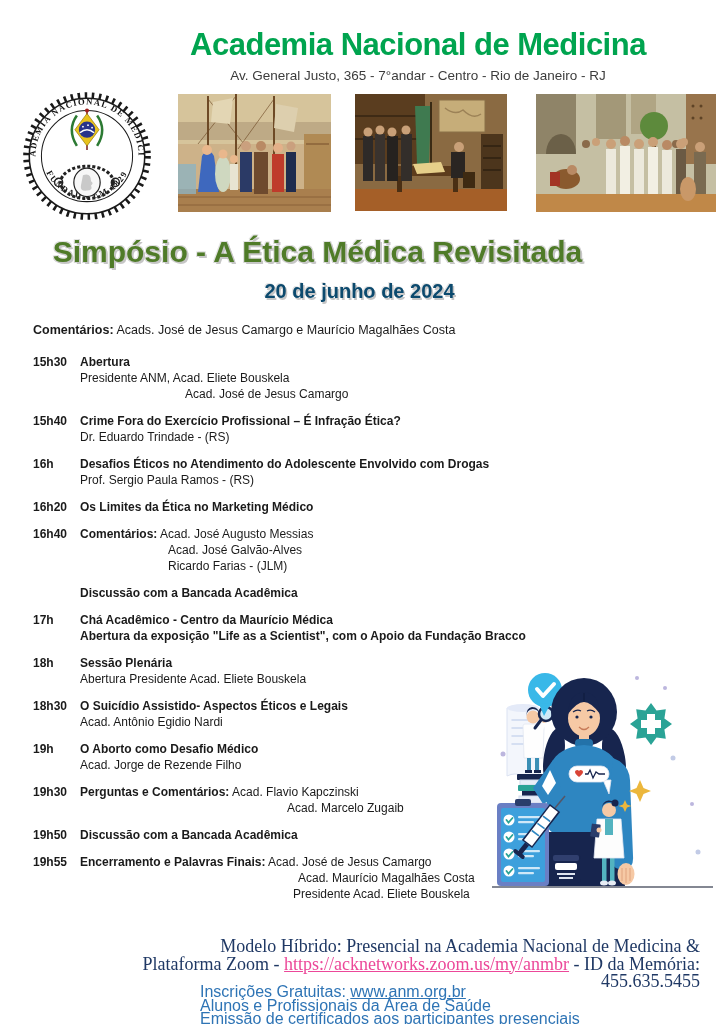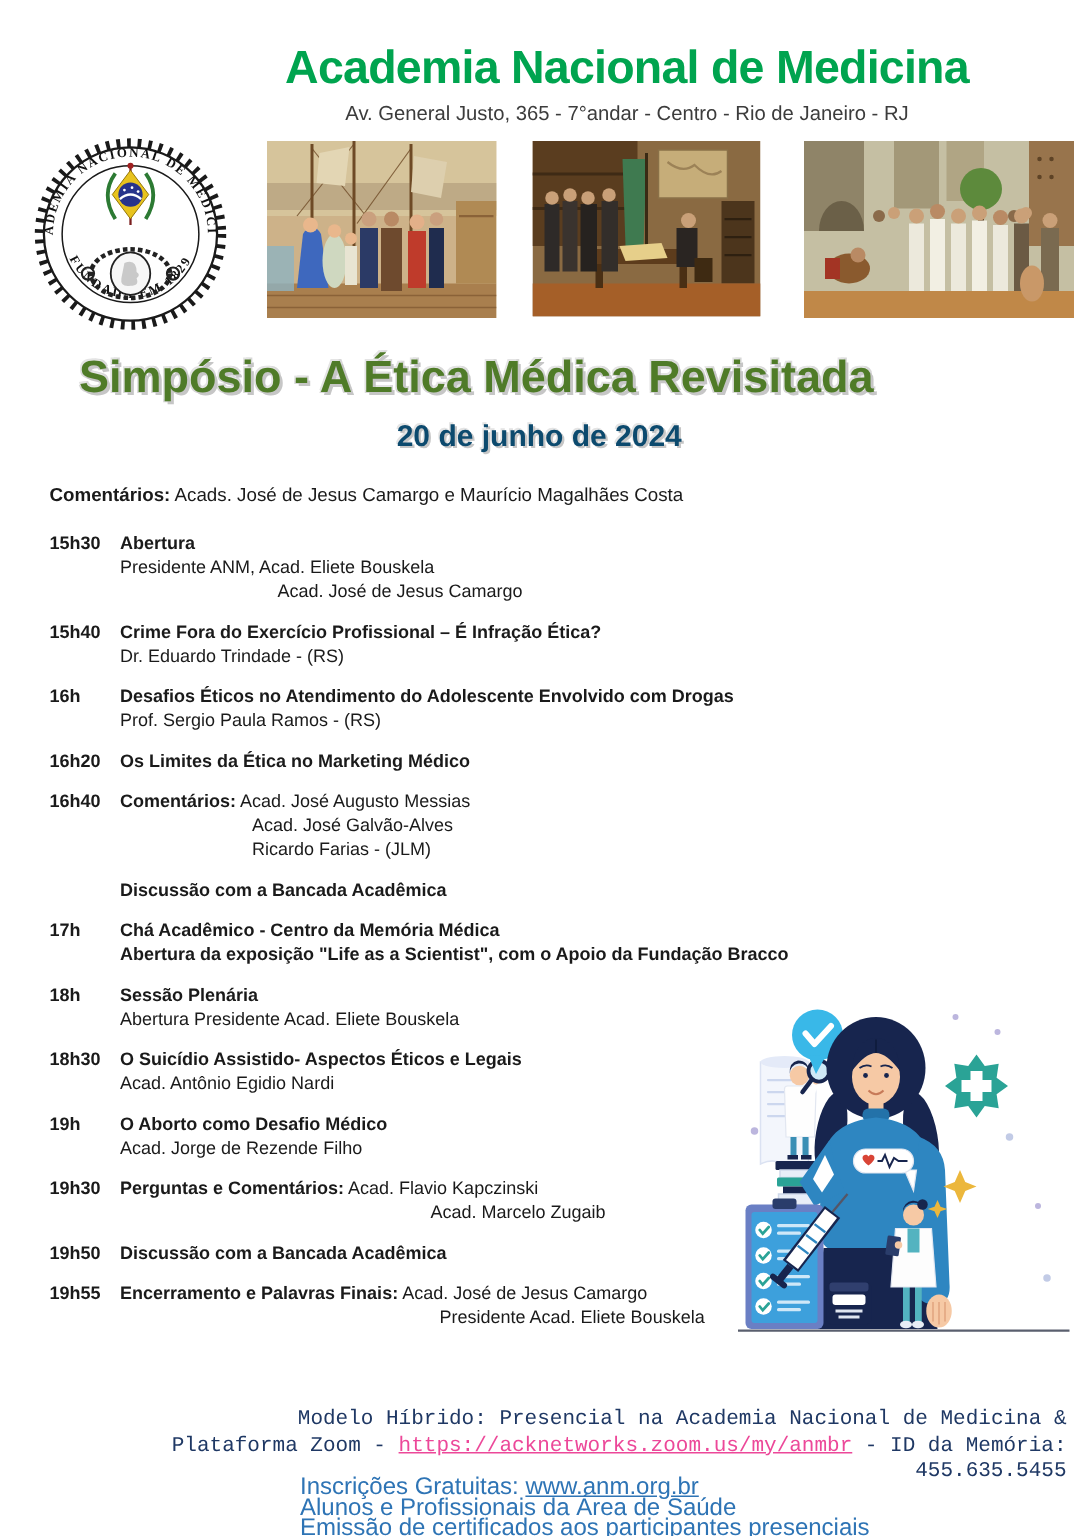--- a/index.html
+++ b/index.html
@@ -35,22 +35,22 @@
   }
   
   .org-line{position:absolute;left:33px;top:306px;font-size:12.5px;line-height:16px;}
   .b{font-weight:bold;}
   .schedule{position:absolute;left:33px;top:338px;width:660px;font-size:12px;line-height:16px;}
   .row{display:flex;margin-bottom:11px;}
   .time{width:47px;flex:none;font-weight:bold;}
   .content{flex:1;}
   
   .footer-hybrid{
-    position:absolute;right:8px;top:922px;width:660px;text-align:right;
-    font-family:Liberation Mono, monospace;font-size:14px;line-height:17.5px;color:#1f3864;
+    position:absolute;right:19px;top:922px;width:660px;text-align:right;
+    font-family:Liberation Serif, serif;font-size:18px;line-height:17.5px;color:#1f3864;
   }
   .footer-hybrid a{color:#ec4899;text-decoration:underline;}
   .footer-inscriptions{
     position:absolute;right:19px;top:969px;width:500px;
     font-size:16px;line-height:13.5px;color:#2e74b5;
   }
   .footer-inscriptions a{color:#2e74b5;text-decoration:underline;}
   .illustration{position:absolute;left:486px;top:646px;width:232px;height:266px;}
 </style>
 </head>
@@ -264,21 +264,21 @@
     <div class="row">
       <span class="time"></span>
       <span class="content">
         <span class="b">Discussão com a Bancada Acadêmica</span>
       </span>
     </div>
 
     <div class="row">
       <span class="time">17h</span>
       <span class="content">
-        <span class="b">Chá Acadêmico - Centro da Memória Médica</span>
+        <span class="b">Chá Acadêmico - Centro da Maurício Médica</span>
         <div class="b">Abertura da exposição "Life as a Scientist", com o Apoio da Fundação Bracco</div>
       </span>
     </div>
 
     <div class="row">
       <span class="time">18h</span>
       <span class="content">
         <span class="b">Sessão Plenária</span>
         <div>Abertura Presidente Acad. Eliete Bouskela</div>
       </span>
@@ -314,20 +314,21 @@
       <span class="content">
         <span class="b">Discussão com a Bancada Acadêmica</span>
       </span>
     </div>
 
     <div class="row">
       <span class="time">19h55</span>
       <span class="content">
         <span class="b">Encerramento e Palavras Finais:</span>
         <span>Acad. José de Jesus Camargo</span>
+        <div style="margin-left:218px">Acad. Maurício Magalhães Costa</div>
         <div style="margin-left:213px">Presidente Acad. Eliete Bouskela</div>
       </span>
     </div>
 
   </div>
 
   <div class="illustration">
     <svg viewBox="0 0 230 266" width="232" height="266">
 
       <circle cx="16" cy="92" r="2.5" fill="#bcb6de"></circle>

